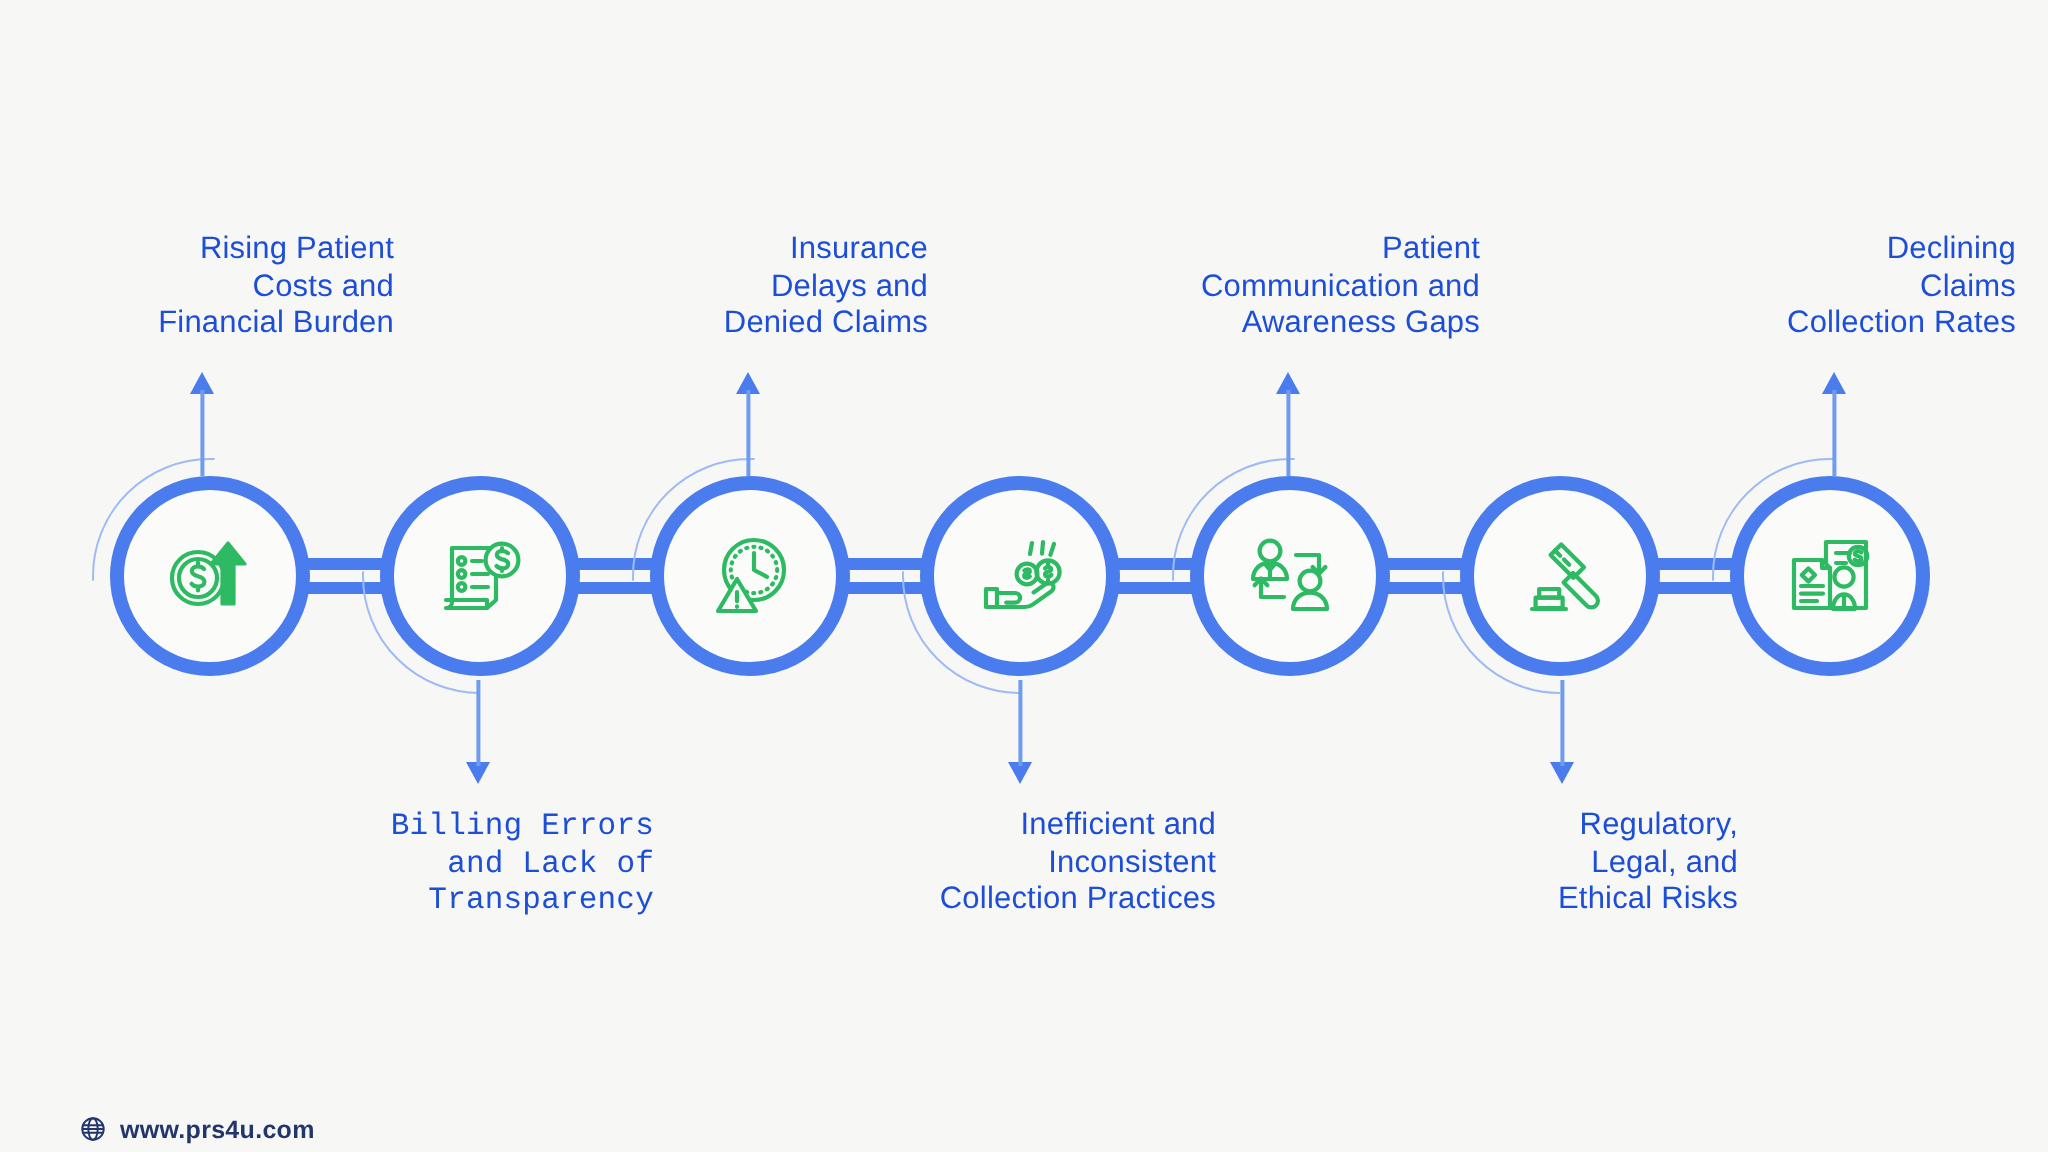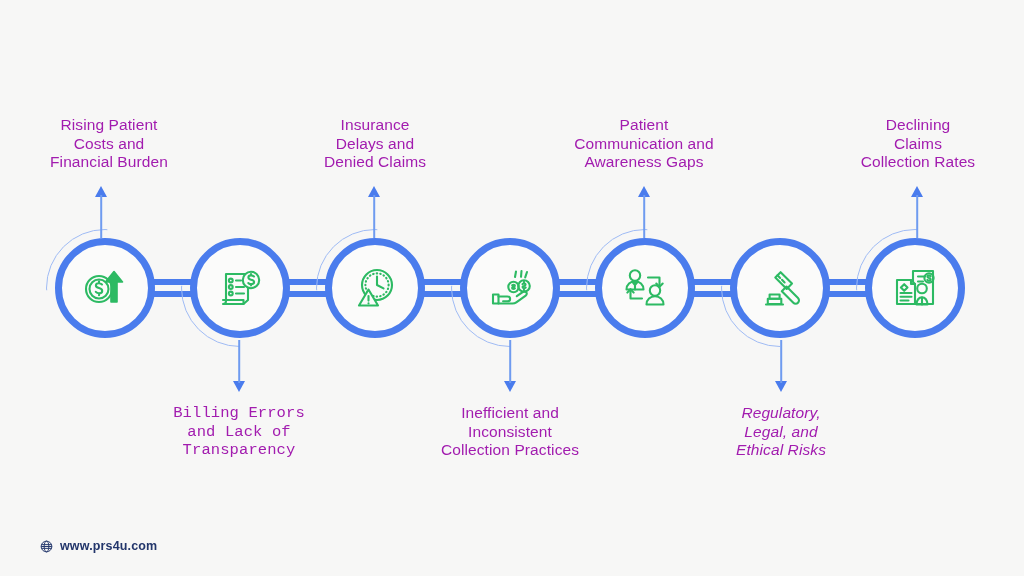--- a/index.html
+++ b/index.html
@@ -68,33 +68,33 @@
     bottom:0;
     border-left:6px solid transparent;
     border-right:6px solid transparent;
     border-top:11px solid #4a7ced;
   }
   .ptr.down .stem { top:0; bottom:9px; }
 
   
   .label {
     position:absolute;
-    text-align:center;
-    color:#a21caf;
+    text-align:right;
+    color:#1d4ed8;
     font-size:15.5px;
     line-height:18.6px;
     letter-spacing:.1px;
     z-index:6;
     white-space:pre-line;
   }
 
   
   .footer {
-    position:absolute; left:40px; bottom:23px;
-    display:flex; align-items:center; gap:7px;
+    position:absolute; left:40px; bottom:4px;
+    display:flex; gap:7px;
     z-index:8;
   }
   .footer .globe { width:13px; height:13px; display:block; }
   .footer .url {
     font-size:12.5px; font-weight:bold; color:#23366b; letter-spacing:.15px;
   }
 </style>
 </head>
 <body>
 
@@ -240,21 +240,21 @@
 Transparency</div>
     <div class="label" style="left:286px; top:116px; width:178px;">Insurance
 Delays and
 Denied Claims</div>
     <div class="label" style="left:412px; top:404px; width:196px;">Inefficient and
 Inconsistent
 Collection Practices</div>
     <div class="label" style="left:548px; top:116px; width:192px;">Patient
 Communication and
 Awareness Gaps</div>
-    <div class="label" style="left:693px; top:404px; width:176px;font-style:italic;">Regulatory,
+    <div class="label" style="left:693px; top:404px; width:176px;">Regulatory,
 Legal, and
 Ethical Risks</div>
     <div class="label" style="left:828px; top:116px; width:180px;">Declining
 Claims
 Collection Rates</div>
 
   </div>
 
   <div class="footer">
     <svg class="globe" viewBox="0 0 16 16" fill="none" stroke="#23366b" stroke-width="1.2">

